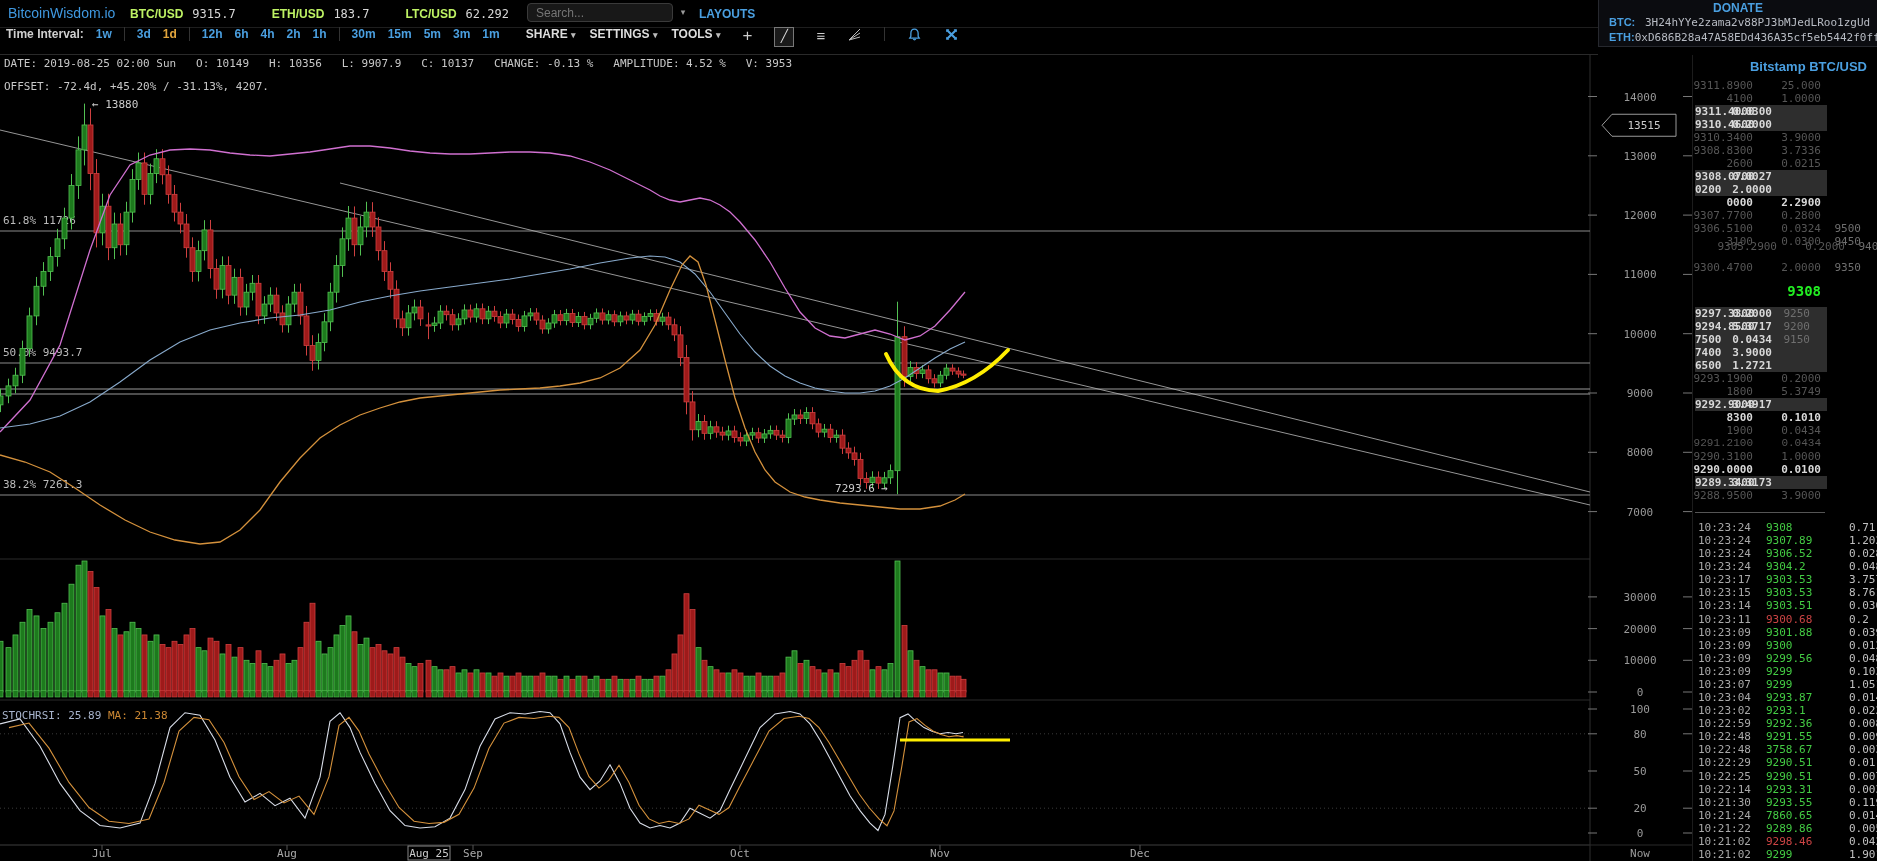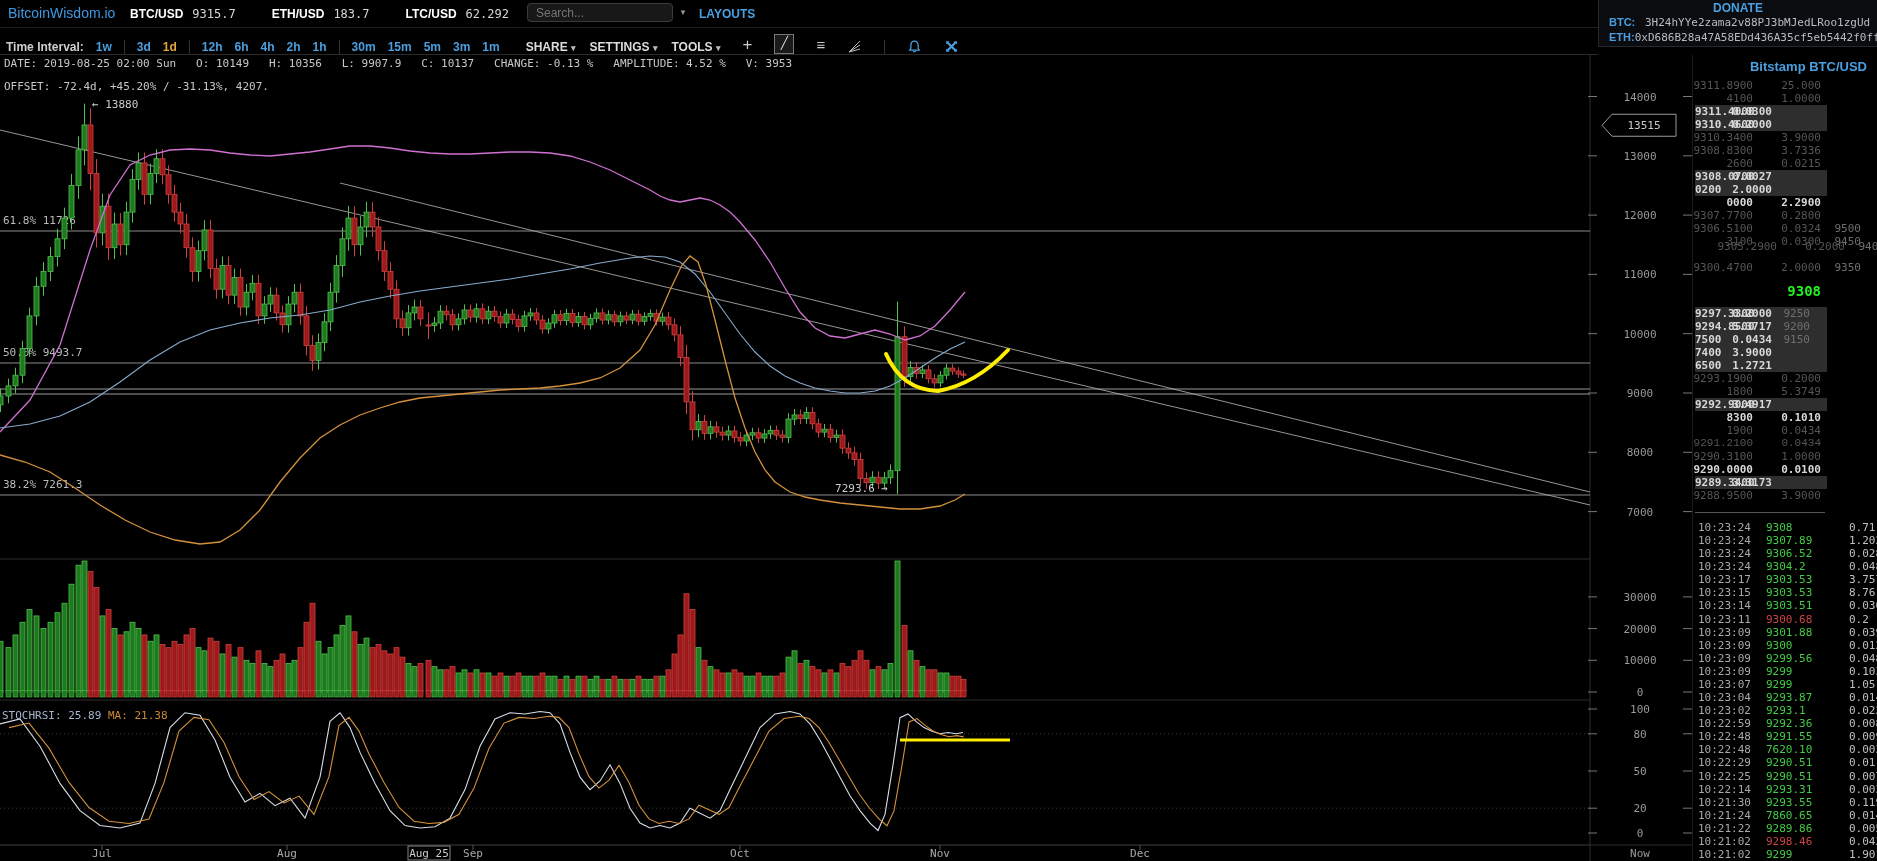--- a/index.html
+++ b/index.html
@@ -4,37 +4,37 @@
 <style>
   html,body{margin:0;padding:0;background:#000;}
   #app{position:relative;width:1877px;height:861px;background:#000;overflow:hidden;
        font-family:"Liberation Sans",sans-serif;-webkit-font-smoothing:antialiased;}
   .mono{font-family:"DejaVu Sans Mono",monospace;}
   
   #topbar{position:absolute;left:0;top:0;width:1877px;height:27px;background:#000;border-bottom:1px solid #1e1e1e;}
   #logo{position:absolute;left:8px;top:5px;font-size:14px;font-weight:normal;color:#3f98e0;}
   #pairs{position:absolute;left:118px;top:7px;display:flex;gap:24px;}
   .pair{display:flex;gap:9px;align-items:baseline;}
-  .pair .pl{color:#ffffff;font-weight:bold;font-size:12px;padding-left:12px;}
+  .pair .pl{color:#bef264;font-weight:bold;font-size:12px;padding-left:12px;}
   .pair .pv{color:#d8d8d8;font-size:12px;font-family:"DejaVu Sans Mono",monospace;}
   #searchbox{position:absolute;left:527px;top:3px;width:146px;height:19px;background:#181818;
     border:1px solid #3a3a3a;border-radius:4px;color:#777;font-size:12px;padding:0 8px;box-sizing:border-box;}
   #search-caret{position:absolute;left:676px;top:5px;width:14px;height:15px;color:#9a9a9a;font-size:9px;
     text-align:center;line-height:15px;}
   #layouts{position:absolute;left:699px;top:7px;color:#4a9fe0;font-weight:bold;font-size:12px;}
   
   #donate{position:absolute;left:1598px;top:0;width:279px;height:47px;background:#0b0c10;
     border-left:1px solid #26282e;border-bottom:1px solid #26282e;box-sizing:border-box;overflow:hidden;}
   #donate .dt{color:#4a9fe0;font-weight:bold;font-size:12px;text-align:center;margin-top:1px;}
   #donate .drow{display:flex;padding-left:10px;font-size:11px;line-height:15px;white-space:nowrap;}
   #donate .dl{color:#4a9fe0;font-weight:bold;width:36px;}
   #donate .da{color:#b8bcc4;font-family:"DejaVu Sans Mono",monospace;}
   
   #toolbar{position:absolute;left:0;top:27px;width:1598px;height:28px;border-bottom:1px solid #2a2a2a;
-    display:flex;align-items:flex-end;gap:12px;padding-left:6px;box-sizing:border-box;}
+    display:flex;align-items:flex-start;gap:12px;padding-left:6px;box-sizing:border-box;}
   #ti-label{color:#cfcfcf;font-weight:bold;font-size:12px;}
   .ivl{color:#4a9fe0;font-weight:bold;font-size:12px;cursor:pointer;}
   .ivl.sel{color:#e0a43c;}
   .vdiv{width:1px;height:14px;background:#333;}
   .menu{color:#dddddd;font-weight:bold;font-size:12px;margin-left:14px;}
   .menu .caret{font-size:9px;color:#bbb;}
   .tool-ic{color:#cccccc;font-size:15px;margin-left:10px;line-height:18px;}
   #line-tool{width:18px;height:18px;border:1px solid #777;background:#1a1a1a;color:#ddd;text-align:center;
     line-height:16px;font-size:12px;margin-left:10px;}
   
@@ -1096,21 +1096,21 @@
         <span class="tp g">9292.36</span>
         <span class="ta">0.0089</span>
       </div>
       <div class="trow" style="top: 675.28px;">
         <span class="tt">10:22:48</span>
         <span class="tp g">9291.55</span>
         <span class="ta">0.0092</span>
       </div>
       <div class="trow" style="top: 688.36px;">
         <span class="tt">10:22:48</span>
-        <span class="tp g">7620.10</span>
+        <span class="tp g">3758.67</span>
         <span class="ta">0.0035</span>
       </div>
       <div class="trow" style="top: 701.44px;">
         <span class="tt">10:22:29</span>
         <span class="tp g">9290.51</span>
         <span class="ta">0.01</span>
       </div>
       <div class="trow" style="top: 714.52px;">
         <span class="tt">10:22:25</span>
         <span class="tp g">9290.51</span>

